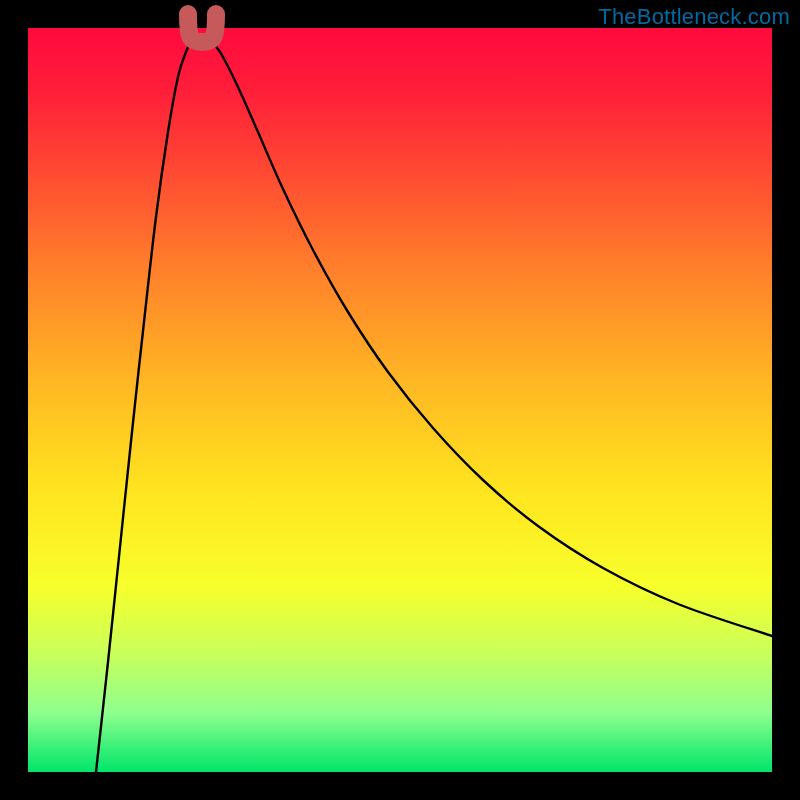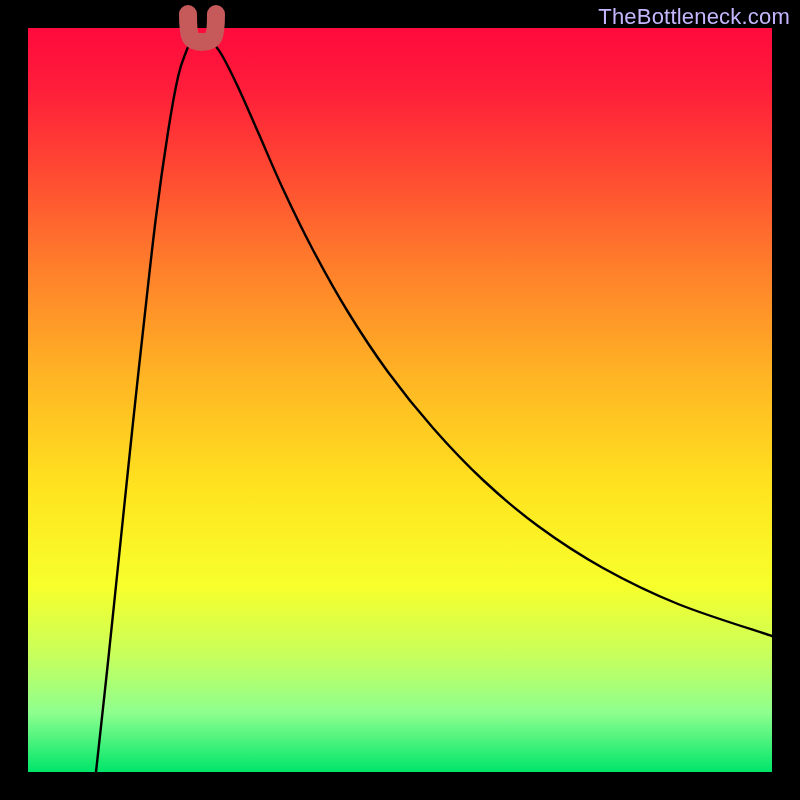--- a/index.html
+++ b/index.html
@@ -27,21 +27,21 @@
       #f7ff2b 75%,
       #c9ff5a 84%,
       #8eff8e 92%,
       #00e56a 100%
     );
   }
   .watermark {
     position: absolute;
     top: 4px;
     right: 10px;
-    color: #c4b5fd;
+    color: #0369a1;
     font-size: 22px;
     font-weight: 500;
     letter-spacing: 0.2px;
     user-select: none;
   }
   svg.curves {
     position: absolute;
     left: 0; top: 0;
     width: 744px;
     height: 744px;

